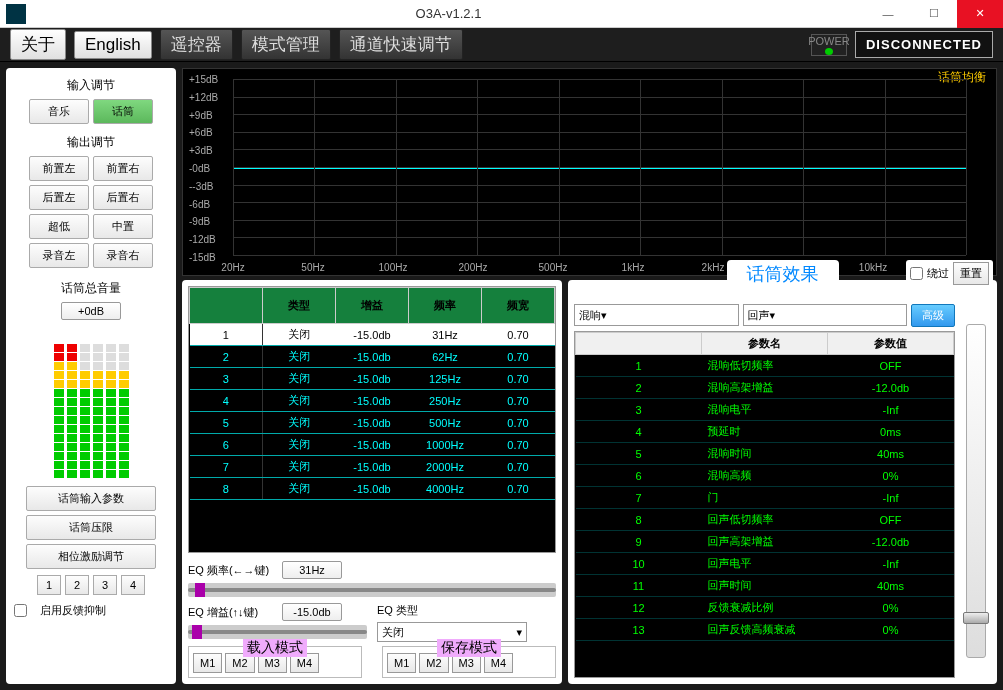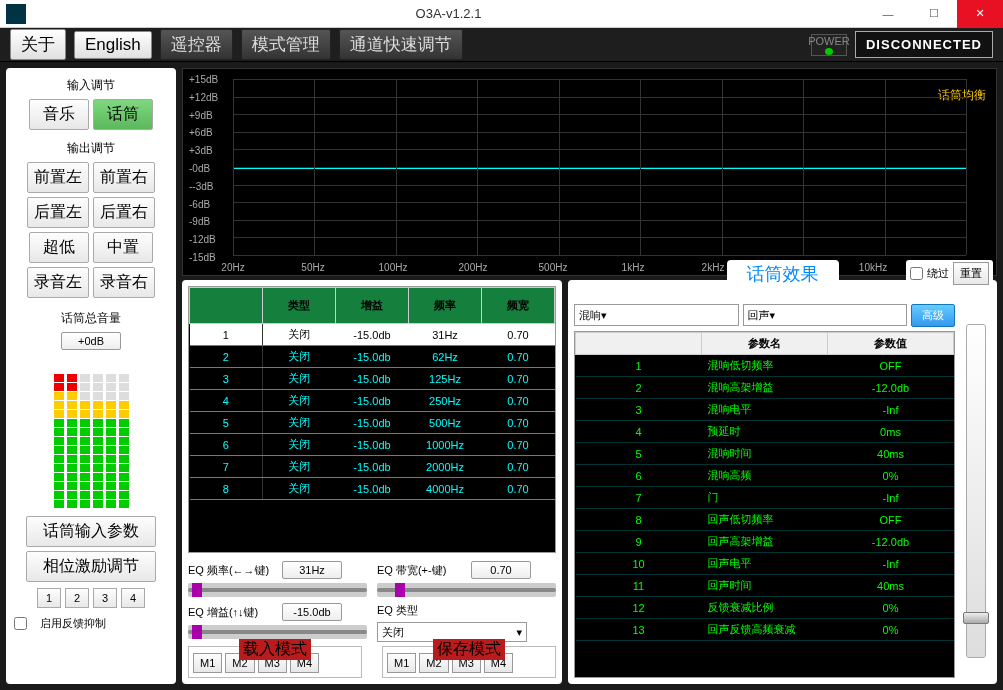--- a/index.html
+++ b/index.html
@@ -14,37 +14,37 @@
 .tbtn { background: linear-gradient(#fefefe,#e0e0e0); border: 1px solid #888; padding: 3px 10px; border-radius: 2px; font-size: 17px; cursor: pointer; }
 .tbtn-dark { background: linear-gradient(#555,#333); color: #ddd; border: 1px solid #222; }
 .power-sec { margin-left: auto; display: flex; align-items: center; gap: 8px; }
 .power-ind { width: 36px; height: 22px; background: #222; border: 1px solid #555; display: flex; flex-direction: column; align-items: center; justify-content: center; color: #888; font-size: 7px; }
 .power-led { width: 8px; height: 8px; background: #0c0; border-radius: 50%; margin-top: 1px; }
 .disc-btn { background: #111; color: #fff; border: 1px solid #aaa; padding: 5px 10px; font-size: 13px; font-weight: bold; letter-spacing: 1px; }
 .main { display: flex; height: 628px; }
 .leftpanel { width: 170px; background: #fff; margin: 6px 0 6px 6px; border-radius: 4px; padding: 6px; display: flex; flex-direction: column; }
 .section-label { text-align: center; font-size: 12px; margin: 3px 0; }
 .btnrow { display: flex; gap: 4px; justify-content: center; margin: 2px 0; }
-.pbtn { background: linear-gradient(#fdfdfd,#e8e8e8); border: 1px solid #aaa; padding: 4px 6px; border-radius: 2px; font-size: 16px; min-width: 60px; text-align: center; cursor: pointer; }
+.pbtn { background: linear-gradient(#fdfdfd,#e8e8e8); border: 1px solid #aaa; padding: 4px 6px; border-radius: 2px; font-size: 11px; min-width: 60px; text-align: center; cursor: pointer; }
 .pbtn-active { background: linear-gradient(#7fd87f,#5cb85c); }
 .pbtn-wide { width: 130px; }
 .meters { display: flex; justify-content: center; gap: 3px; margin: 6px 0; height: 150px; align-items: flex-end; }
 .meter { width: 10px; display: flex; flex-direction: column-reverse; gap: 1px; }
 .seg { height: 8px; }
 .seg-g { background: #0c0; }
 .seg-y { background: #fc0; }
 .seg-r { background: #e00; }
 .seg-off { background: #ddd; }
 .vol-display { background: linear-gradient(#fff,#eee); border: 1px solid #999; padding: 2px 8px; text-align: center; margin: 2px auto; width: 60px; border-radius: 2px; }
 .numrow { display: flex; gap: 4px; justify-content: center; margin: 4px 0; }
 .numbtn { border: 1px solid #aaa; width: 24px; height: 20px; text-align: center; background: linear-gradient(#fdfdfd,#e8e8e8); cursor: pointer; }
 .chkrow { display: flex; gap: 13px; margin: 4px 2px; }
 .rightarea { flex: 1; display: flex; flex-direction: column; padding: 6px; gap: 4px; }
 .eqgraph { background: #000; border: 1px solid #333; height: 208px; position: relative; padding: 10px 30px 20px 50px; }
-.eqtitle { position: absolute; right: 10px; top: 18px; color: #fc0; font-size: 12px; text-align: center; }
+.eqtitle { position: absolute; right: 10px; top: 0; color: #fc0; font-size: 12px; text-align: center; }
 .grid { position: absolute; left: 50px; right: 30px; top: 10px; bottom: 20px; }
 .hline { position: absolute; width: 100%; border-top: 1px solid #333; }
 .vline { position: absolute; height: 100%; border-left: 1px solid #333; }
 .eqline { position: absolute; width: 100%; border-top: 2px solid #0ff; top: 50%; }
 .ylabel { position: absolute; left: 6px; color: #aaa; font-size: 10px; transform: translateY(-50%); }
 .xlabel { position: absolute; bottom: 2px; color: #aaa; font-size: 10px; transform: translateX(-50%); }
 .bottomrow { display: flex; gap: 6px; flex: 1; }
 .eqtablepanel { width: 380px; background: #fff; border-radius: 4px; padding: 6px; display: flex; flex-direction: column; }
 .eqtable { flex: 1; overflow: hidden; border: 1px solid #999; background: #000; }
 .eqtable table { width: 100%; border-collapse: collapse; table-layout: fixed; }
@@ -55,21 +55,21 @@
 .eqtable tr.sel td:first-child { color: #000; }
 .sliderrow { display: flex; align-items: center; gap: 4px; margin: 4px 0; }
 .sliderlbl { font-size: 11px; min-width: 90px; }
 .valbox { background: linear-gradient(#fff,#eee); border: 1px solid #999; padding: 2px 8px; min-width: 60px; text-align: center; border-radius: 2px; }
 .hslider { flex: 1; height: 14px; background: #ccc; position: relative; border-radius: 2px; }
 .hslider-track { position: absolute; top: 5px; height: 4px; background: #888; width: 100%; border-radius: 2px; }
 .hslider-thumb { position: absolute; width: 10px; height: 14px; background: #a0a; top: 0; }
 .selectbox { background: #fff; border: 1px solid #999; padding: 2px 4px; width: 150px; height: 20px; display: flex; justify-content: space-between; align-items: center; }
 .modepanel { display: flex; gap: 20px; margin-top: 4px; }
 .modegrp { flex: 1; border: 1px solid #bbb; padding: 6px 4px 4px; position: relative; }
-.modegrp-title { position: absolute; top: -8px; left: 50%; transform: translateX(-50%); background: #b91c1c; padding: 0 4px; font-size: 16px; }
+.modegrp-title { position: absolute; top: -8px; left: 50%; transform: translateX(-50%); background: #f0abfc; padding: 0 4px; font-size: 14px; }
 .modebtns { display: flex; gap: 3px; justify-content: flex-start; }
 .mbtn { border: 1px solid #999; padding: 3px 6px; background: linear-gradient(#fdfdfd,#e8e8e8); cursor: pointer; font-size: 11px; }
 .effectpanel { flex: 1; background: #fff; border-radius: 4px; display: flex; flex-direction: column; position: relative; }
 .efftabs { position: absolute; top: -20px; left: 50%; transform: translateX(-50%); background: #fff; padding: 2px 20px; border-radius: 4px 4px 0 0; color: #08f; font-size: 18px; }
 .effhdr-ctrl { position: absolute; top: -20px; right: 4px; display: flex; align-items: center; gap: 4px; background: #fff; padding: 2px 4px; border-radius: 3px 3px 0 0; }
 .effbody { padding: 24px 6px 6px; display: flex; gap: 6px; flex: 1; }
 .effleft { flex: 1; display: flex; flex-direction: column; }
 .effselrow { display: flex; gap: 4px; margin-bottom: 4px; }
 .effsel { flex: 1; background: #fff; border: 1px solid #999; padding: 2px 4px; height: 22px; display: flex; align-items: center; }
 .advbtn { background: linear-gradient(#6cf,#39e); border: 1px solid #17b; padding: 3px 10px; color: #fff; border-radius: 2px; cursor: pointer; }
@@ -239,20 +239,23 @@
           <div class="seg seg-y"></div>
           <div class="seg seg-y"></div>
           <div class="seg seg-off"></div>
           <div class="seg seg-off"></div>
           <div class="seg seg-off"></div>
         </div>
       </div>
 
     <div class="btnrow">
         <button class="pbtn pbtn-wide">话筒输入参数</button>
+      </div>
+    <div class="btnrow">
+        <button class="pbtn pbtn-wide">话筒压限</button>
       </div>
     <div class="btnrow">
         <button class="pbtn pbtn-wide">相位激励调节</button>
       </div>
     <div class="numrow" id="numrow">
         <button class="numbtn">1</button>
         <button class="numbtn">2</button>
         <button class="numbtn">3</button>
         <button class="numbtn">4</button>
       </div>
@@ -393,30 +396,20 @@
           <div style="flex:1">
             <div class="sliderrow">
                 <span class="sliderlbl">EQ 频率(←→键)</span>
                 <span class="valbox">31Hz</span>
               </div>
             <div class="hslider">
                 <div class="hslider-track"></div>
                 <div class="hslider-thumb" style="left:2%"></div>
               </div>
           </div>
-          <div style="flex:1">
-            <div class="sliderrow">
-                <span class="sliderlbl">EQ 带宽(+-键)</span>
-                <span class="valbox">0.70</span>
-              </div>
-            <div class="hslider">
-                <div class="hslider-track"></div>
-                <div class="hslider-thumb" style="left:10%"></div>
-              </div>
-          </div>
         </div>
         <div style="display:flex;gap:10px;margin-top:2px">
           <div style="flex:1">
             <div class="sliderrow">
                 <span class="sliderlbl">EQ 增益(↑↓键)</span>
                 <span class="valbox">-15.0db</span>
               </div>
             <div class="hslider">
                 <div class="hslider-track"></div>
                 <div class="hslider-thumb" style="left:2%"></div>

